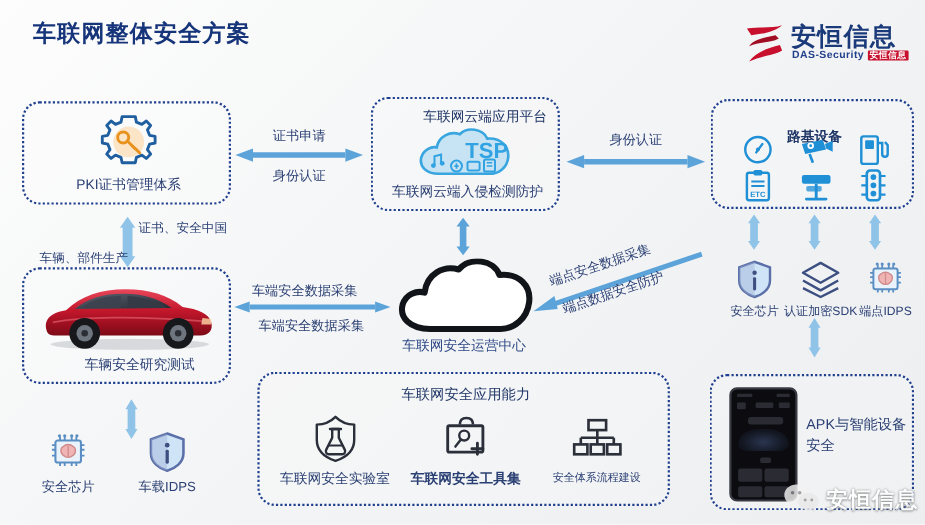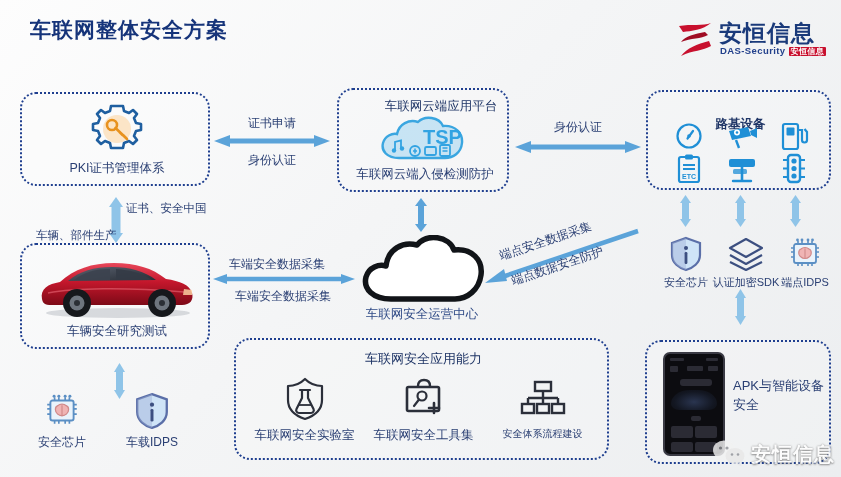--- a/index.html
+++ b/index.html
@@ -219,21 +219,21 @@
       <path d="M82 16 C96 17 108 20 118 27 L82 27 Z" fill="#343b46" opacity=".9"></path>
       <path d="M14 40 C40 35 90 34 150 39" stroke="#f0717f" stroke-width="1.6" fill="none" opacity=".55"></path>
       <circle cx="43" cy="50" r="14" fill="#16181c"></circle>
         <circle cx="43" cy="50" r="7.5" fill="#6e757e"></circle>
       <circle cx="43" cy="50" r="3" fill="#2b2f35"></circle>
       <circle cx="128" cy="50" r="14" fill="#16181c"></circle>
         <circle cx="128" cy="50" r="7.5" fill="#6e757e"></circle>
       <circle cx="128" cy="50" r="3" fill="#2b2f35"></circle>
       <path d="M150 36 l8 1 0 5 -9 0 Z" fill="#ffd9a8" opacity=".8"></path>
     </svg>
-    <div class="abs caption" style="left:0; top:78px; width:190px;">车辆安全研究测试</div>
+    <div class="abs caption" style="left:10px; top:78px; width:190px;">车辆安全研究测试</div>
   </div>
 
   <div class="abs alabel" style="left:207px; top:256px; width:140px;text-align:center;">车端安全数据采集</div>
   <svg class="abs" style="left:211px; top:272px;" width="146" height="14" viewBox="0 0 146 14">
     <path d="M16 7 L130 7" stroke="#5ba3d9" stroke-width="4.5"></path>
     <path d="M2 7 L16 2 L16 12 Z" fill="#5ba3d9"></path>
       <path d="M144 7 L130 2 L130 12 Z" fill="#5ba3d9"></path>
   </svg>
   <div class="abs alabel" style="left:213px; top:288px; width:140px;">车端安全数据采集</div>
 
@@ -346,21 +346,21 @@
     <div class="abs" style="left:6px; top:36px; width:125px;">
       <svg style="display:block; margin:0 auto;" width="44" height="46" viewBox="0 0 44 46">
         <path d="M22 3 C28 9 36 10 39 10 L39 24 C39 34 31 40 22 43 C13 40 5 34 5 24 L5 10 C8 10 16 9 22 3 Z" fill="none" stroke="#2b2f3a" stroke-width="2.2" stroke-linejoin="round"></path>
         <path d="M19 14 L19 22 L13.5 33 C12.5 35 14 37 16 37 L28 37 C30 37 31.5 35 30.5 33 L25 22 L25 14 Z" fill="none" stroke="#2b2f3a" stroke-width="2.2" stroke-linejoin="round"></path>
         <path d="M17 14 l10 0" stroke="#2b2f3a" stroke-width="2.2" stroke-linecap="round"></path>
         <path d="M16 29 l12 0" stroke="#2b2f3a" stroke-width="1.8"></path>
       </svg>
       <div class="icap" style="margin-top:5px; font-size:12.5px;">车联网安全实验室</div>
     </div>
 
-    <div class="abs" style="left:125px; top:36px; width:125px;">
+    <div class="abs" style="left:125px; top:36px; width:125px;font-weight:bold;">
       <svg style="display:block; margin:0 auto;" width="46" height="46" viewBox="0 0 46 46">
         <path d="M17 10 C17 6 19 4 23 4 C27 4 29 6 29 10" fill="none" stroke="#2b2f3a" stroke-width="2.4"></path>
         <rect x="6" y="11" width="32" height="24" rx="1.5" fill="none" stroke="#2b2f3a" stroke-width="2.6"></rect>
         <circle cx="21" cy="20" r="4.5" fill="none" stroke="#2b2f3a" stroke-width="2.2"></circle>
         <path d="M18 23.5 L13 30" stroke="#2b2f3a" stroke-width="2.2" stroke-linecap="round"></path>
         <path d="M33 27 l0 10 M28 32 l10 0" stroke="#2b2f3a" stroke-width="2.6" stroke-linecap="round"></path>
       </svg>
       <div class="icap" style="margin-top:5px; font-size:12.5px;">车联网安全工具集</div>
     </div>
 

